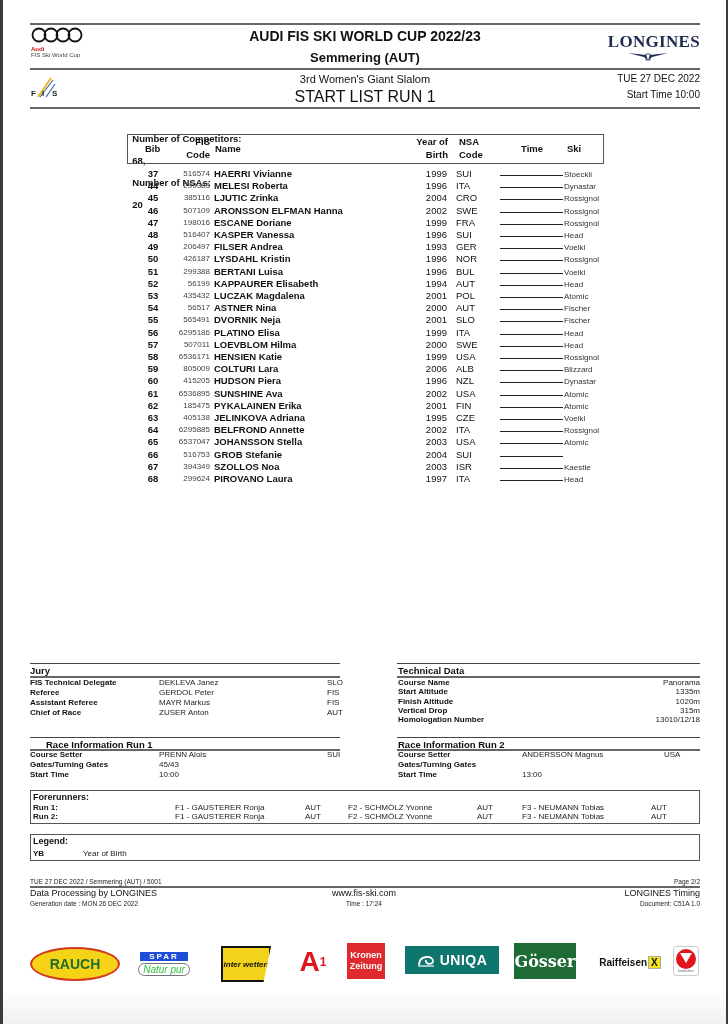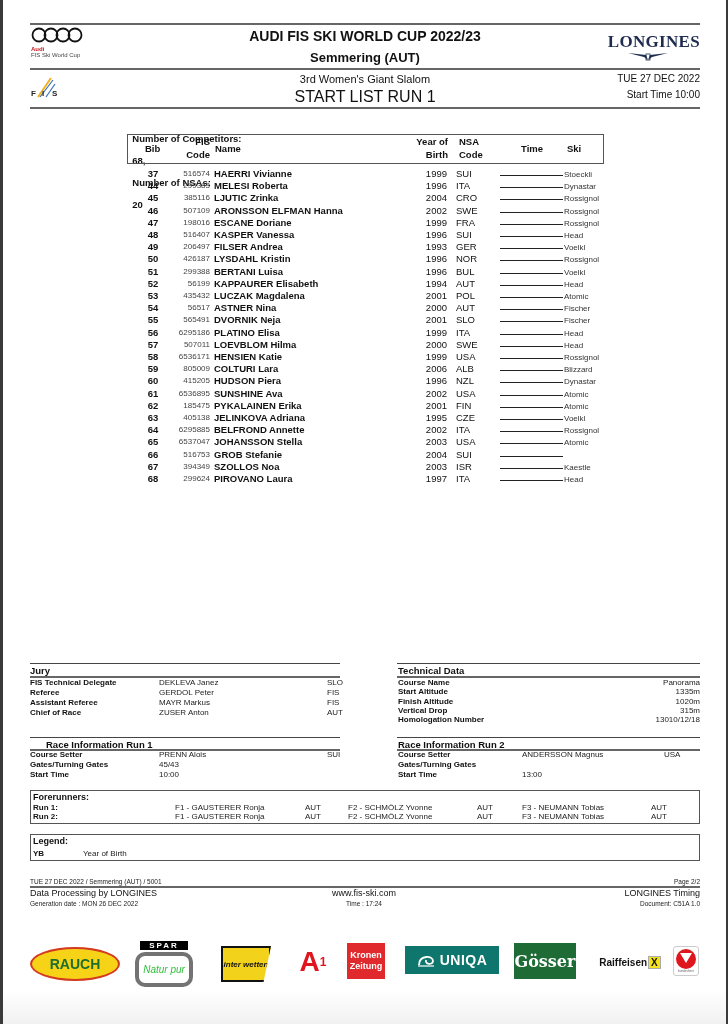--- a/index.html
+++ b/index.html
@@ -50,22 +50,22 @@
   .box { position: absolute; border: 1px solid #555; }
 
   
   .ft-small { position: absolute; font-size: 6.5px; color: #222; white-space: nowrap; }
   .ft-med { position: absolute; font-size: 9px; color: #111; white-space: nowrap; }
 
   
   .sponsor { position: absolute; display: flex; align-items: center; justify-content: center; }
   .sp-rauch { left: 30px; top: 947px; width: 90px; height: 34px; border-radius: 50%; background: #f6d317; border: 2px solid #d33a20; color: #1a6e2e; font-weight: bold; font-size: 14px; }
   .sp-spar { left: 132px; top: 944px; width: 64px; height: 40px; flex-direction: column; }
-  .sp-spar .top { background: #000000; color: #fff; font-size: 8px; letter-spacing: 2px; width: 48px; text-align: center; font-weight: bold; }
-  .sp-spar .bot { color: #2fbf3a; font-size: 10px; font-style: italic; border: 4px solid #737373; border-radius: 10px; padding: 8px 4px; margin-top: 2px; }
+  .sp-spar .top { background: #1d4ed8; color: #fff; font-size: 8px; letter-spacing: 2px; width: 48px; text-align: center; font-weight: bold; }
+  .sp-spar .bot { color: #2fbf3a; font-size: 10px; font-style: italic; border: 1px solid #737373; border-radius: 10px; padding: 0 4px; margin-top: 2px; }
   .sp-inter { left: 221px; top: 946px; width: 50px; height: 36px; background: #f3d21b; color: #111; font-size: 8px; font-weight: bold; font-style: italic; line-height: 9px; text-align: center; clip-path: polygon(0 0, 100% 0, 85% 100%, 0 100%); border: 2px solid #111; }
   .sp-a1 { left: 296px; top: 944px; width: 34px; height: 36px; color: #e0161e; font-weight: bold; font-size: 28px; }
   .sp-a1 sup { font-size: 12px; color: #e0161e; }
   .sp-krone { left: 347px; top: 943px; width: 38px; height: 36px; background: #e0292d; color: #fff; font-size: 9px; font-weight: bold; line-height: 11px; text-align: center; flex-direction: column; }
   .sp-uniqa { left: 405px; top: 946px; width: 94px; height: 28px; background: #0f766e; color: #fff; font-size: 14px; font-weight: bold; letter-spacing: 0.5px; }
   .sp-gosser { left: 514px; top: 943px; width: 62px; height: 36px; background: #1f6b35; color: #fff; font-size: 16px; font-weight: bold; font-family: "DejaVu Serif", serif; }
   .sp-raiff { left: 589px; top: 952px; width: 82px; height: 20px; font-size: 10px; font-weight: bold; color: #111; }
   .sp-raiff .x { display: inline-block; background: #f3e21a; color: #111; padding: 0 2px; margin-left: 1px; border: 1px solid #aaa; }
   .sp-bh { left: 673px; top: 946px; width: 26px; height: 30px; border: 1px solid #ccc; border-radius: 3px; flex-direction: column; }
   .sp-bh .tri { width: 20px; height: 20px; border-radius: 50%; background: #e0161e; position: relative; }

